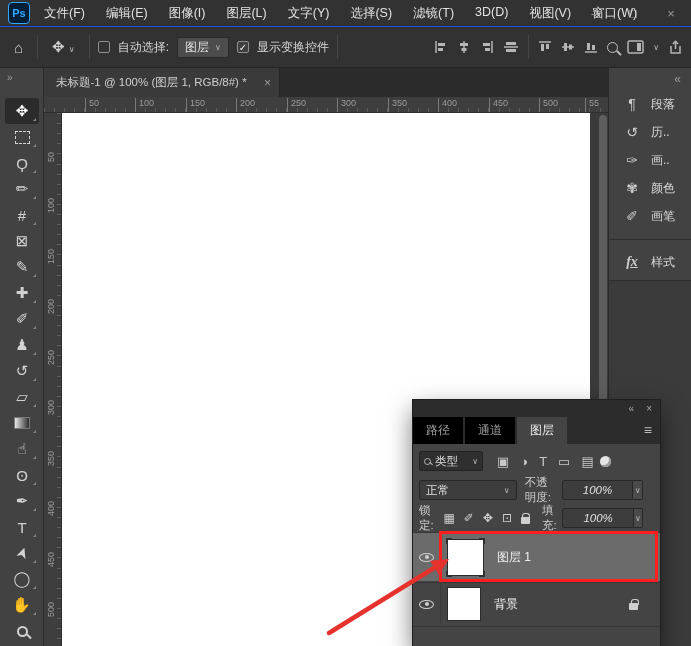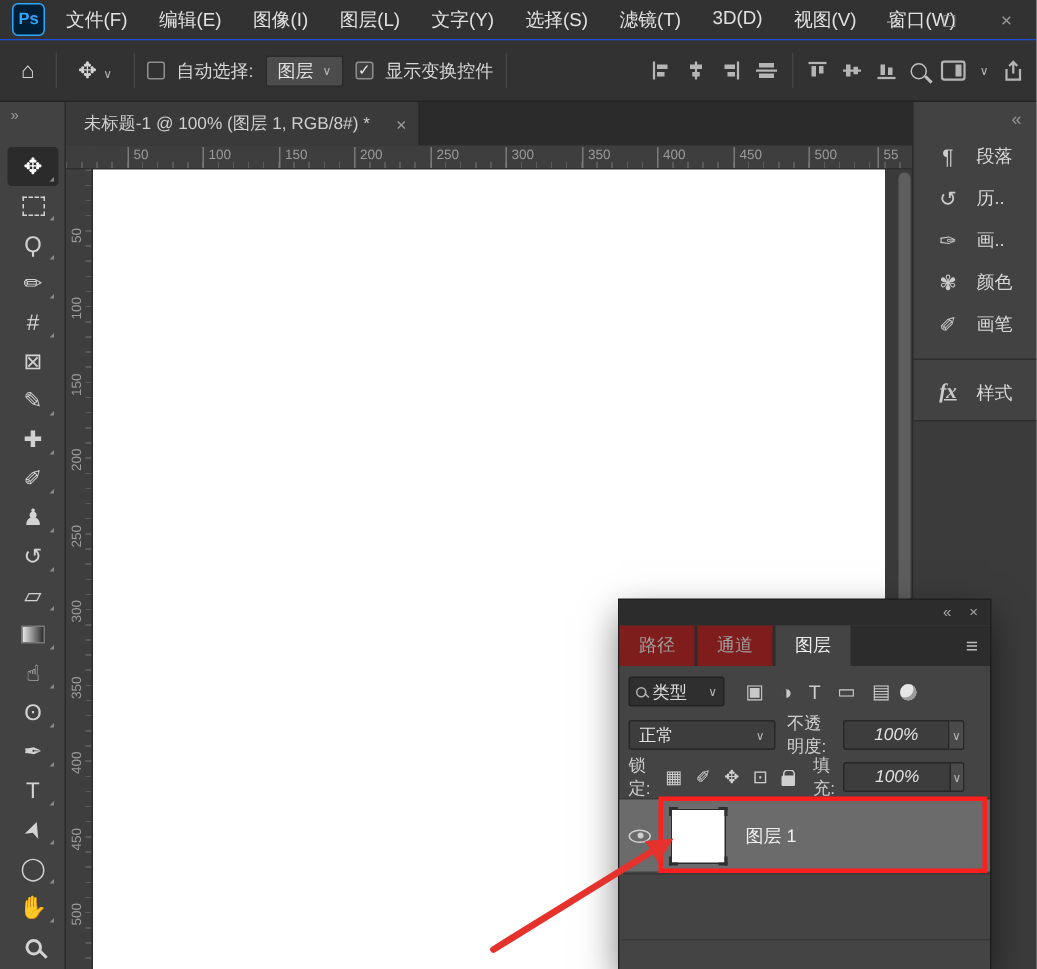--- a/index.html
+++ b/index.html
@@ -97,21 +97,21 @@
     background:#3b3b3b; border-top:1px solid #2e2e2e; }
   
   .layers-panel { position:absolute; left:413px; top:400px; width:247px; height:246px;
     background:#424242; box-shadow:0 0 0 1px #1f1f1f, 0 10px 24px rgba(0,0,0,.55); }
   .lp-titlebar { position:absolute; left:0; top:0; width:100%; height:17px; background:#2c2c2c;
     display:flex; justify-content:flex-end; align-items:center; gap:12px; padding:0 8px;
     color:#a8a8a8; font-size:10px; }
   .lp-tabs { position:absolute; left:0; top:17px; width:100%; height:27px; background:#2c2c2c;
     display:flex; }
   .lp-tab { height:27px; line-height:27px; padding:0 13px; font-size:12px; color:#9f9f9f;
-    background:#7f1d1d; margin-right:2px; }
+    background:#000000; margin-right:2px; }
   .lp-tab.active { background:#444444; color:#ececec; }
   .lp-menu { position:absolute; right:8px; top:22px; color:#bbbbbb; font-size:14px; }
   .lp-body { position:absolute; left:0; top:44px; width:100%; bottom:0; background:#444444; }
   .lp-row { position:absolute; left:6px; right:17px; display:flex; align-items:center; }
   .searchbox { width:64px; height:20px; background:#2f2f2f; border:1px solid #222;
     border-radius:2px; display:flex; align-items:center; gap:4px; padding:0 4px; color:#dcdcdc; }
   .mag-s { position:relative; width:7px; height:7px; border:1.4px solid #b5b5b5; border-radius:50%; flex:none; }
   .mag-s::after { content:""; position:absolute; width:4px; height:1.4px; background:#b5b5b5;
     right:-3px; bottom:-1px; transform:rotate(45deg); }
   .filter-icons { display:flex; align-items:center; gap:11px; margin-left:14px; color:#c9c9c9; font-size:13px; }
@@ -462,20 +462,28 @@
       <span class="thumb" style="width:37px;height:37px">
         <span class="ck tl"></span>
           <span class="ck tr"></span>
           <span class="ck bl"></span>
           <span class="ck br"></span>
       </span>
       <span class="layer-name">图层 1</span>
     </div>
     <div class="row-div" style="top:138px"></div>
 
+    <div class="layer-row" style="top:139px; height:42px;">
+      <span class="eyecell">
+          <span class="eye"></span>
+        </span>
+      <span class="thumb" style="width:34px;height:34px"></span>
+      <span class="layer-name">背景</span>
+      <span class="padlock" style="margin-left:auto;margin-right:22px"></span>
+    </div>
     <div class="row-div" style="top:182px"></div>
 
   </div>
 
   <div class="hl-box"></div>
 </div>
 
 <svg class="anno" viewBox="0 0 691 646">
   <line x1="329" y1="633" x2="434" y2="568" stroke="#e5322d" stroke-width="4.5" stroke-linecap="round"></line>
   <polygon points="449,559 438.9,575.1 430.1,560.7" fill="#e5322d"></polygon>

